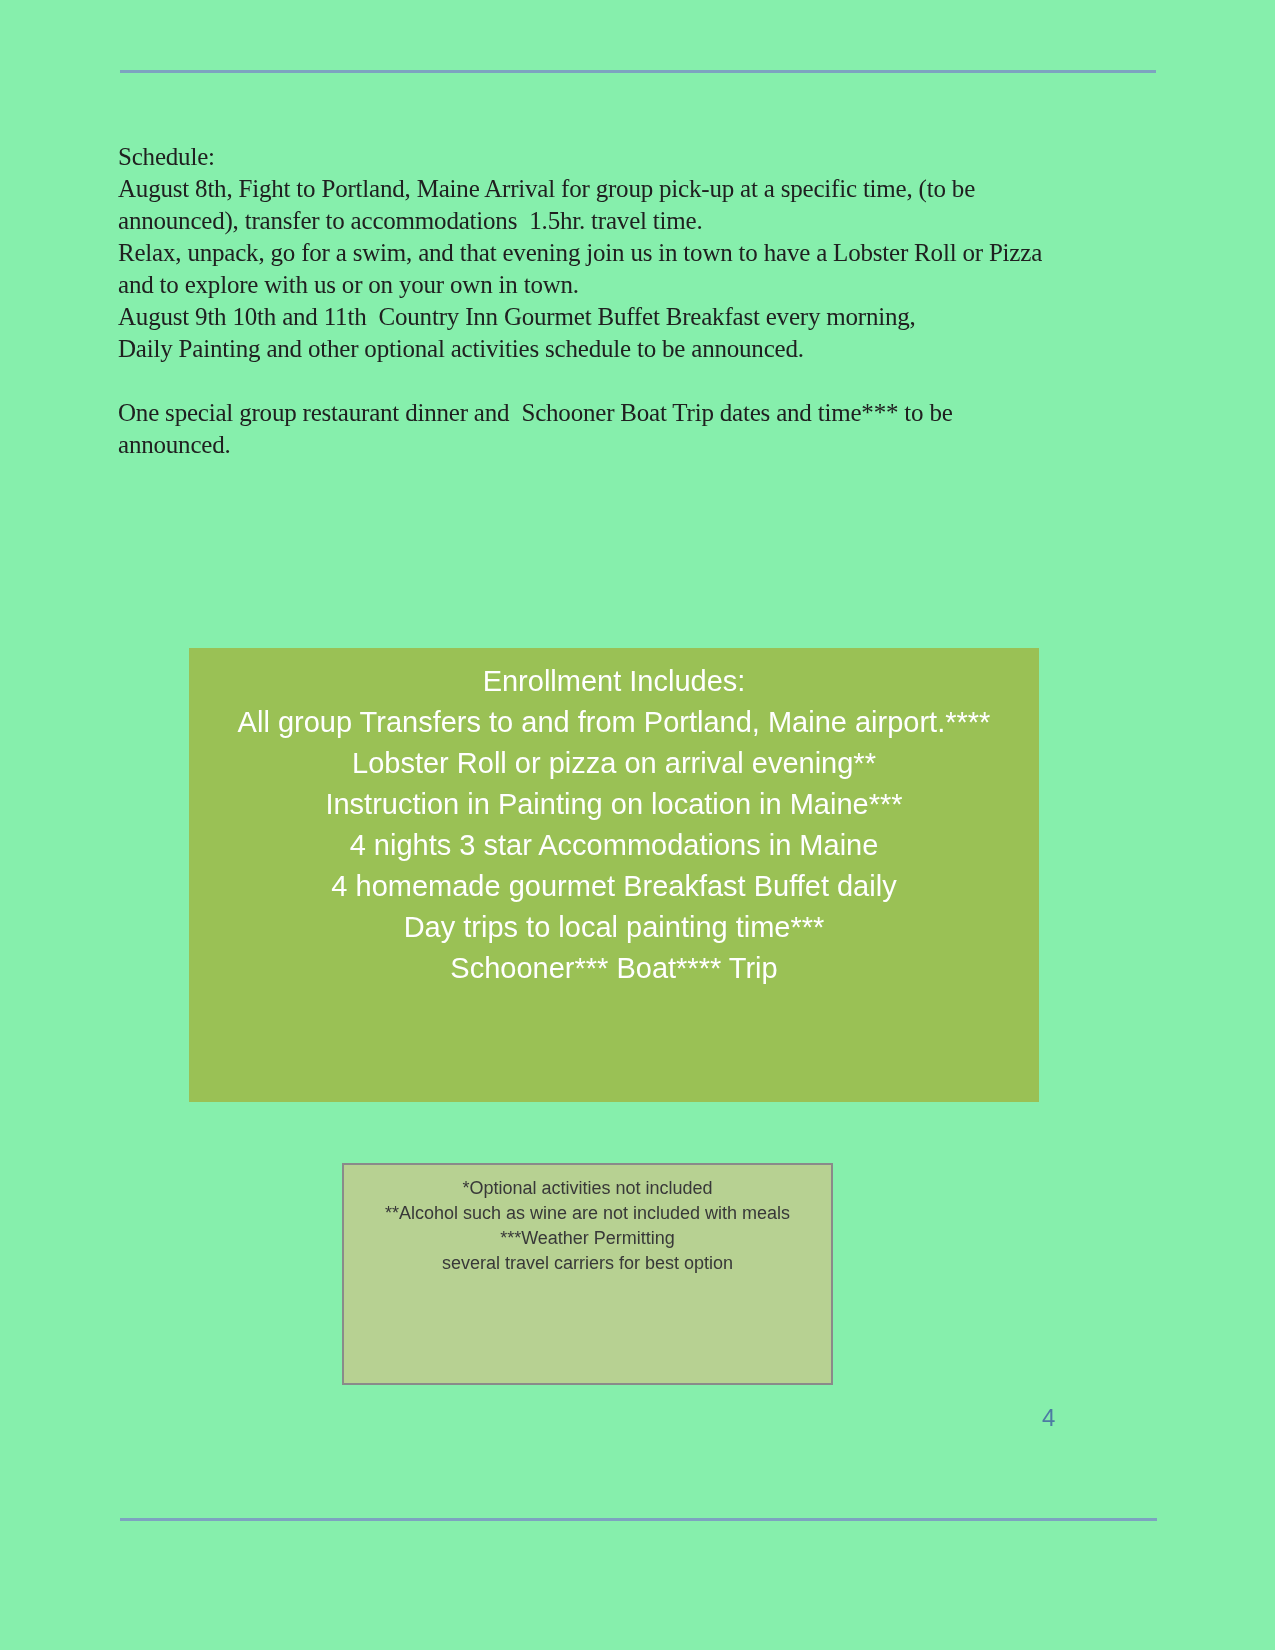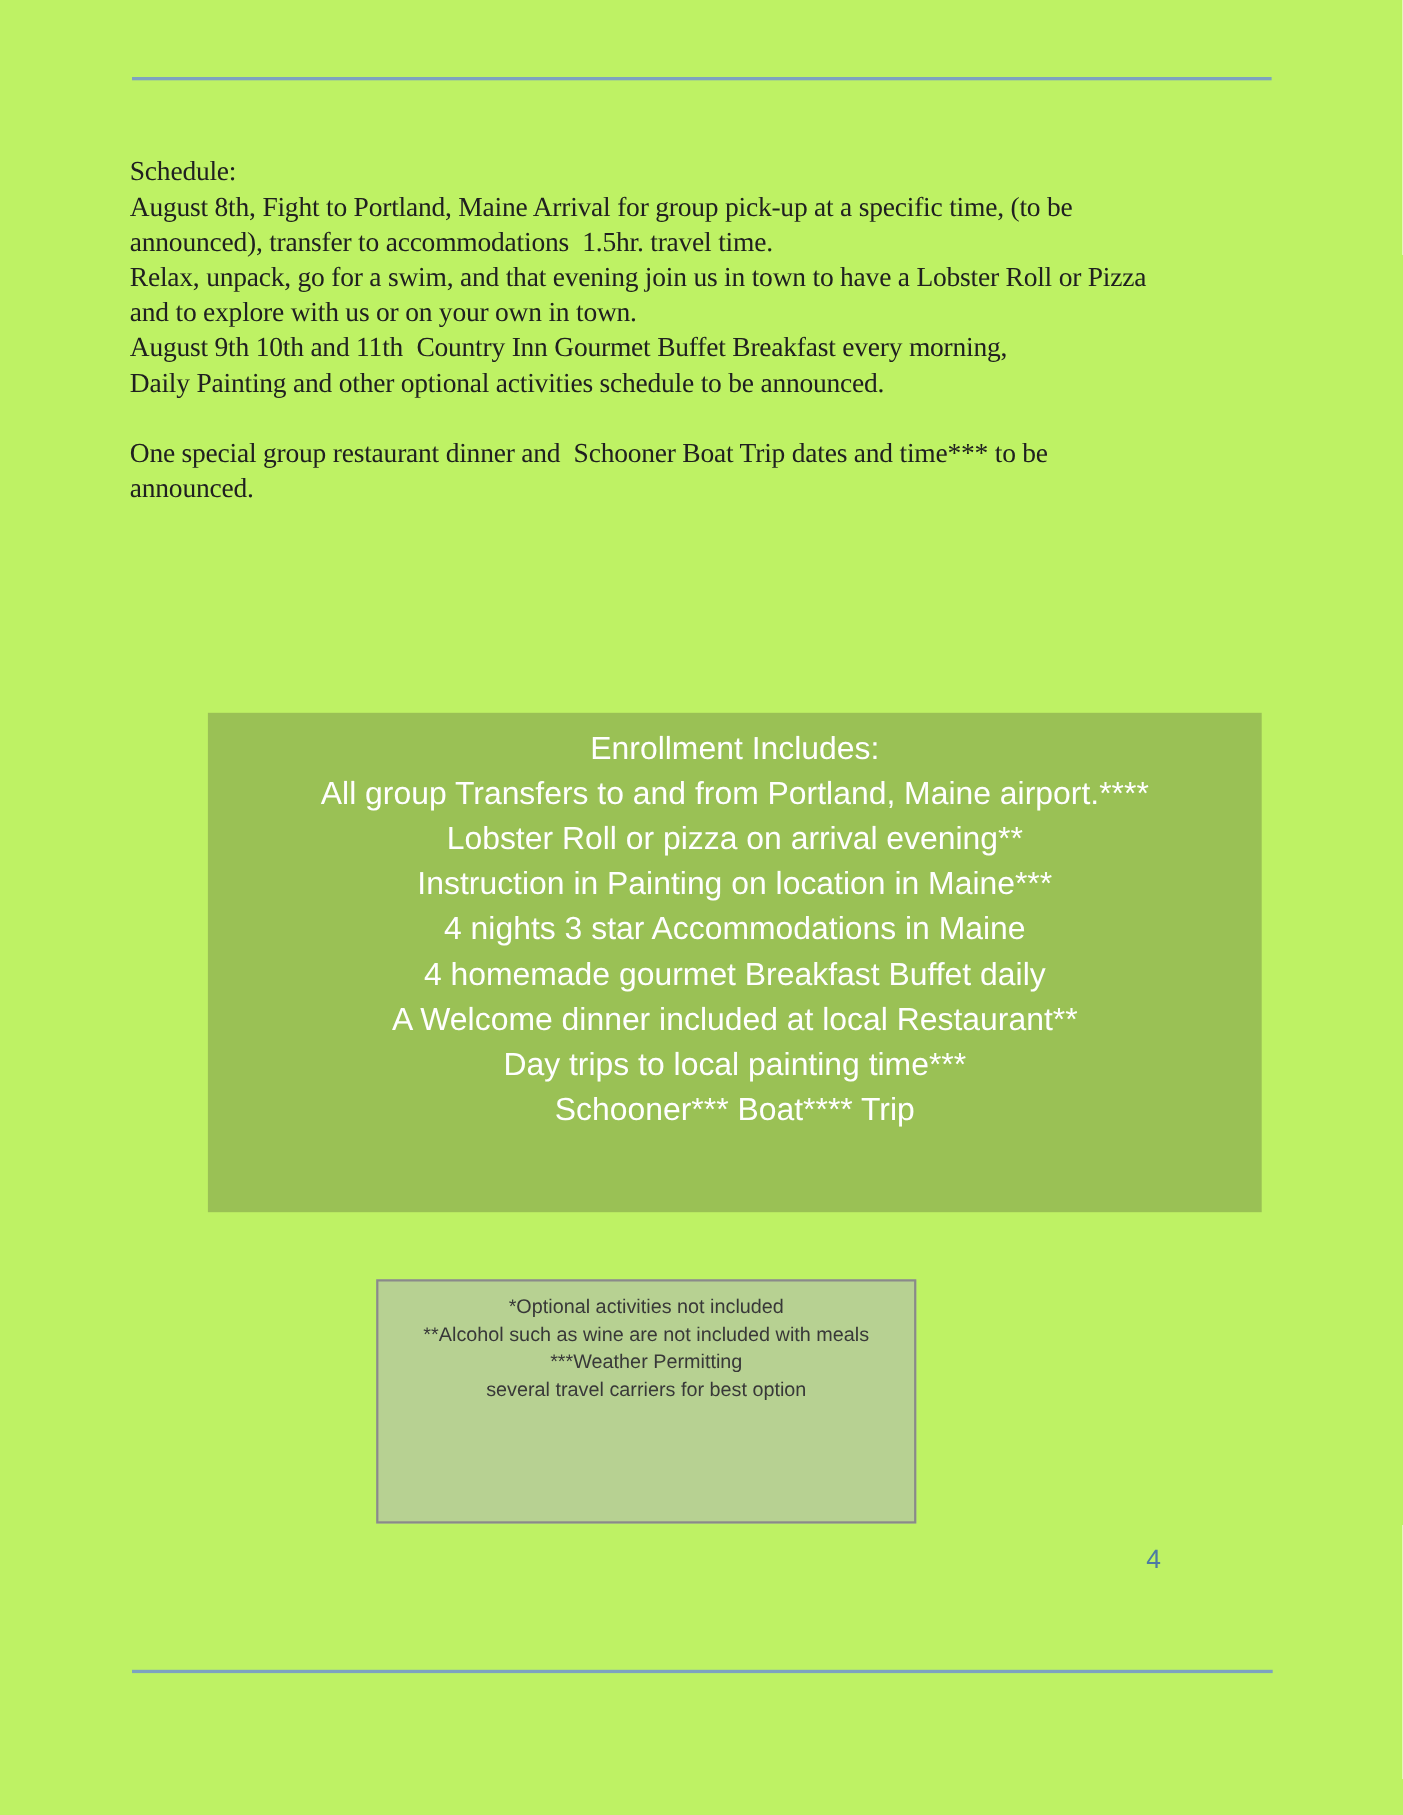--- a/index.html
+++ b/index.html
@@ -1,20 +1,20 @@
 <!DOCTYPE html>
 <html><head>
 <meta charset="utf-8">
 <style>
   html,body{margin:0;padding:0;background:#ffffff;}
   .page{
     position:relative;
     width:1275px;
     height:1650px;
-    background:#bef264;
+    background:#86efac;
     overflow:hidden;
     font-family:"Liberation Serif", serif;
   }
   .rule{
     position:absolute;
     height:3px;
     background:#7da3c0;
   }
   .rule.top{left:120px;top:70px;width:1036px;}
   .rule.bottom{left:120px;top:1518px;width:1037px;}
@@ -29,21 +29,21 @@
     color:#202020;
   }
   .body-text p{
     margin:0 0 32px 0;
     white-space:pre-wrap;
   }
   .enroll-box{
     position:absolute;
     left:189px;
     top:648px;
-    width:958px;
+    width:850px;
     height:454px;
     box-sizing:border-box;
     padding-top:13px;
     background:#9ac155;
     color:#ffffff;
     font-family:"Liberation Sans", sans-serif;
     font-size:29px;
     line-height:41px;
     text-align:center;
   }
@@ -91,21 +91,20 @@
 announced.</p>
   </div>
 
   <div class="enroll-box">
     <div>Enrollment Includes:</div>
     <div>All group Transfers to and from Portland, Maine airport.****</div>
     <div>Lobster Roll or pizza on arrival evening**</div>
     <div>Instruction in Painting on location in Maine***</div>
     <div>4 nights 3 star Accommodations in Maine</div>
     <div>4 homemade gourmet Breakfast Buffet daily</div>
-    <div>A Welcome dinner included at local Restaurant**</div>
     <div>Day trips to local painting time***</div>
     <div>Schooner*** Boat**** Trip</div>
   </div>
 
   <div class="footnote-box">
     <div>*Optional activities not included</div>
     <div>**Alcohol such as wine are not included with meals</div>
     <div>***Weather Permitting</div>
     <div>several travel carriers for best option</div>
   </div>

